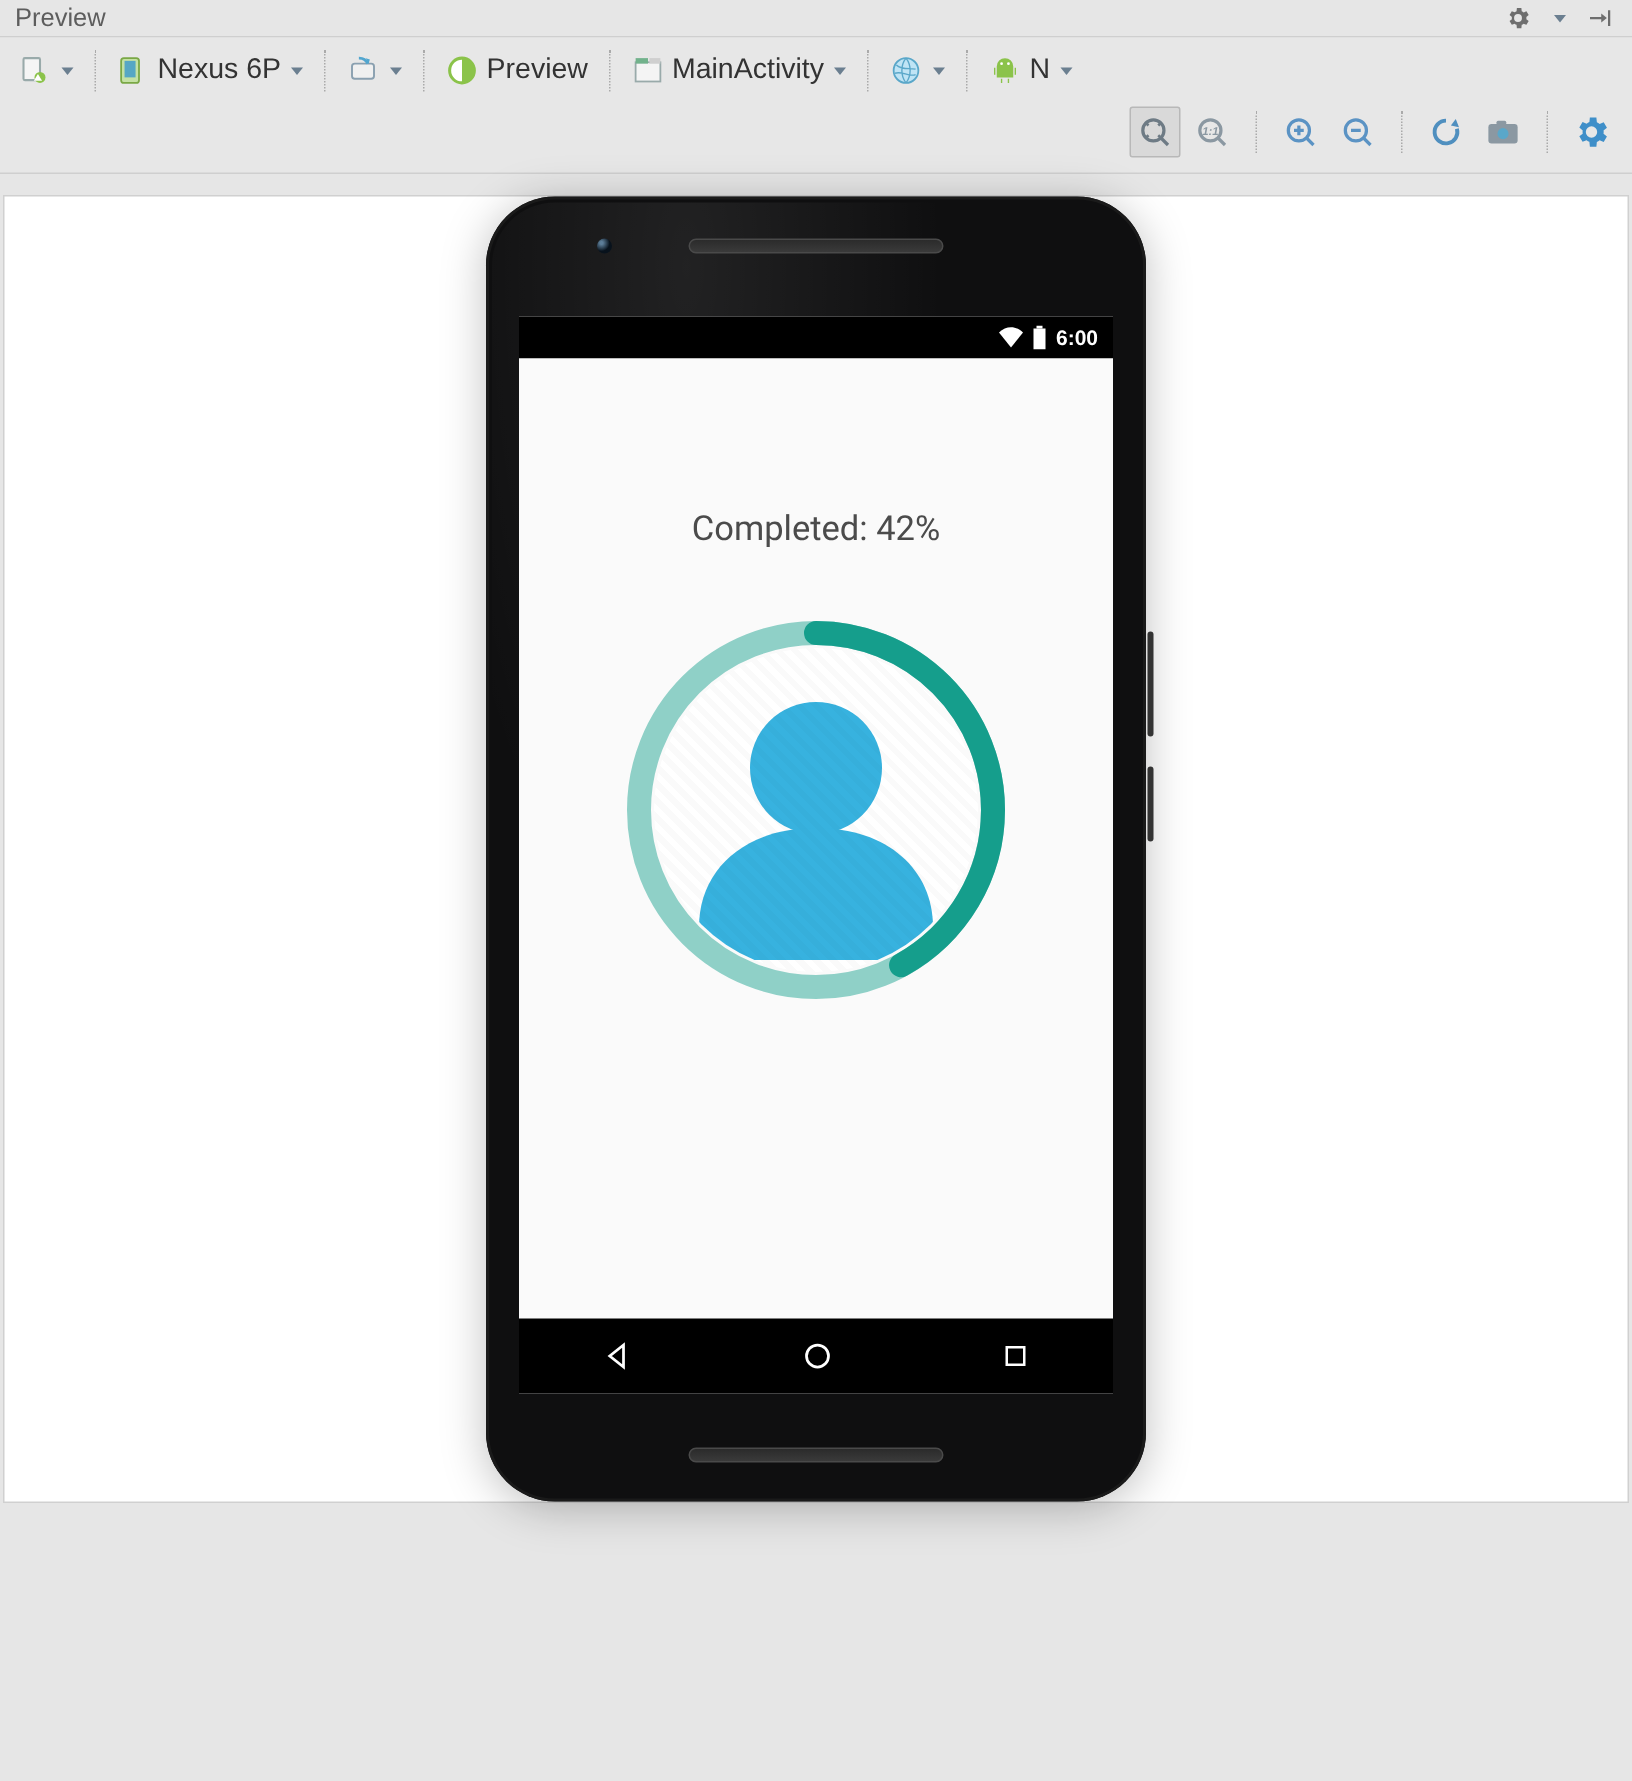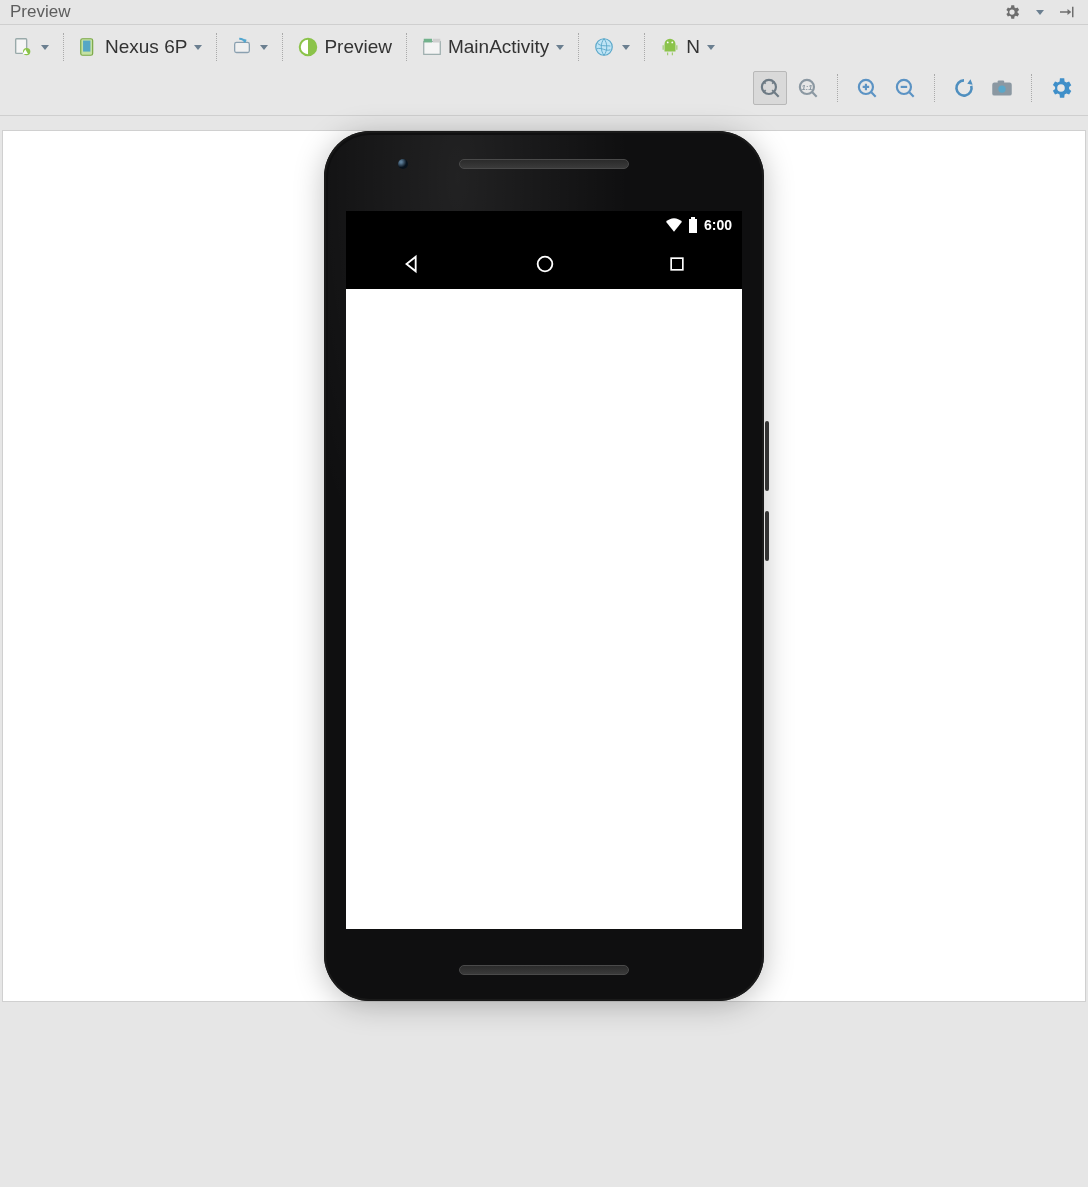--- a/index.html
+++ b/index.html
@@ -330,20 +330,37 @@
             </span>
             <span>
               <svg width="10" height="16" viewBox="0 0 10 16">
                   <rect x="1" y="2" width="8" height="14" fill="#fff"></rect>
                   <rect x="3" y="0" width="4" height="2" fill="#fff"></rect>
                 </svg>
             </span>
             <span>6:00</span>
           </div>
 
+          <div class="app-body">
+            <div class="progress-label">
+              <span>Completed: </span><span>42</span><span>%</span>
+            </div>
+            <div class="ring-wrap">
+              <svg width="260" height="260" viewBox="0 0 260 260">
+                <circle cx="130" cy="130" r="118" fill="none" stroke="#8fd0c7" stroke-width="16"></circle>
+                <circle id="prog-arc" cx="130" cy="130" r="118" fill="none" stroke="#159e8c" stroke-width="16" stroke-linecap="round" transform="rotate(-90 130 130)" stroke-dasharray="741.4" stroke-dashoffset="430.0"></circle>
+              </svg>
+              <div class="avatar-inner">
+                <svg width="200" height="200" viewBox="0 0 200 200">
+                  <circle cx="100" cy="72" r="44" fill="#37b2df"></circle>
+                  <path fill="#37b2df" d="M100 112c-48 0-78 28-78 66v22h156v-22c0-38-30-66-78-66z"></path>
+                </svg>
+              </div>
+            </div>
+          </div>
 
           <div class="navbar">
             <span>
               <svg width="22" height="22" viewBox="0 0 24 24">
                   <path fill="none" stroke="#fff" stroke-width="2" d="M16 4 6 12l10 8z"></path>
                 </svg>
             </span>
             <span>
               <svg width="22" height="22" viewBox="0 0 24 24">
                   <circle cx="12" cy="12" r="8" fill="none" stroke="#fff" stroke-width="2"></circle>

